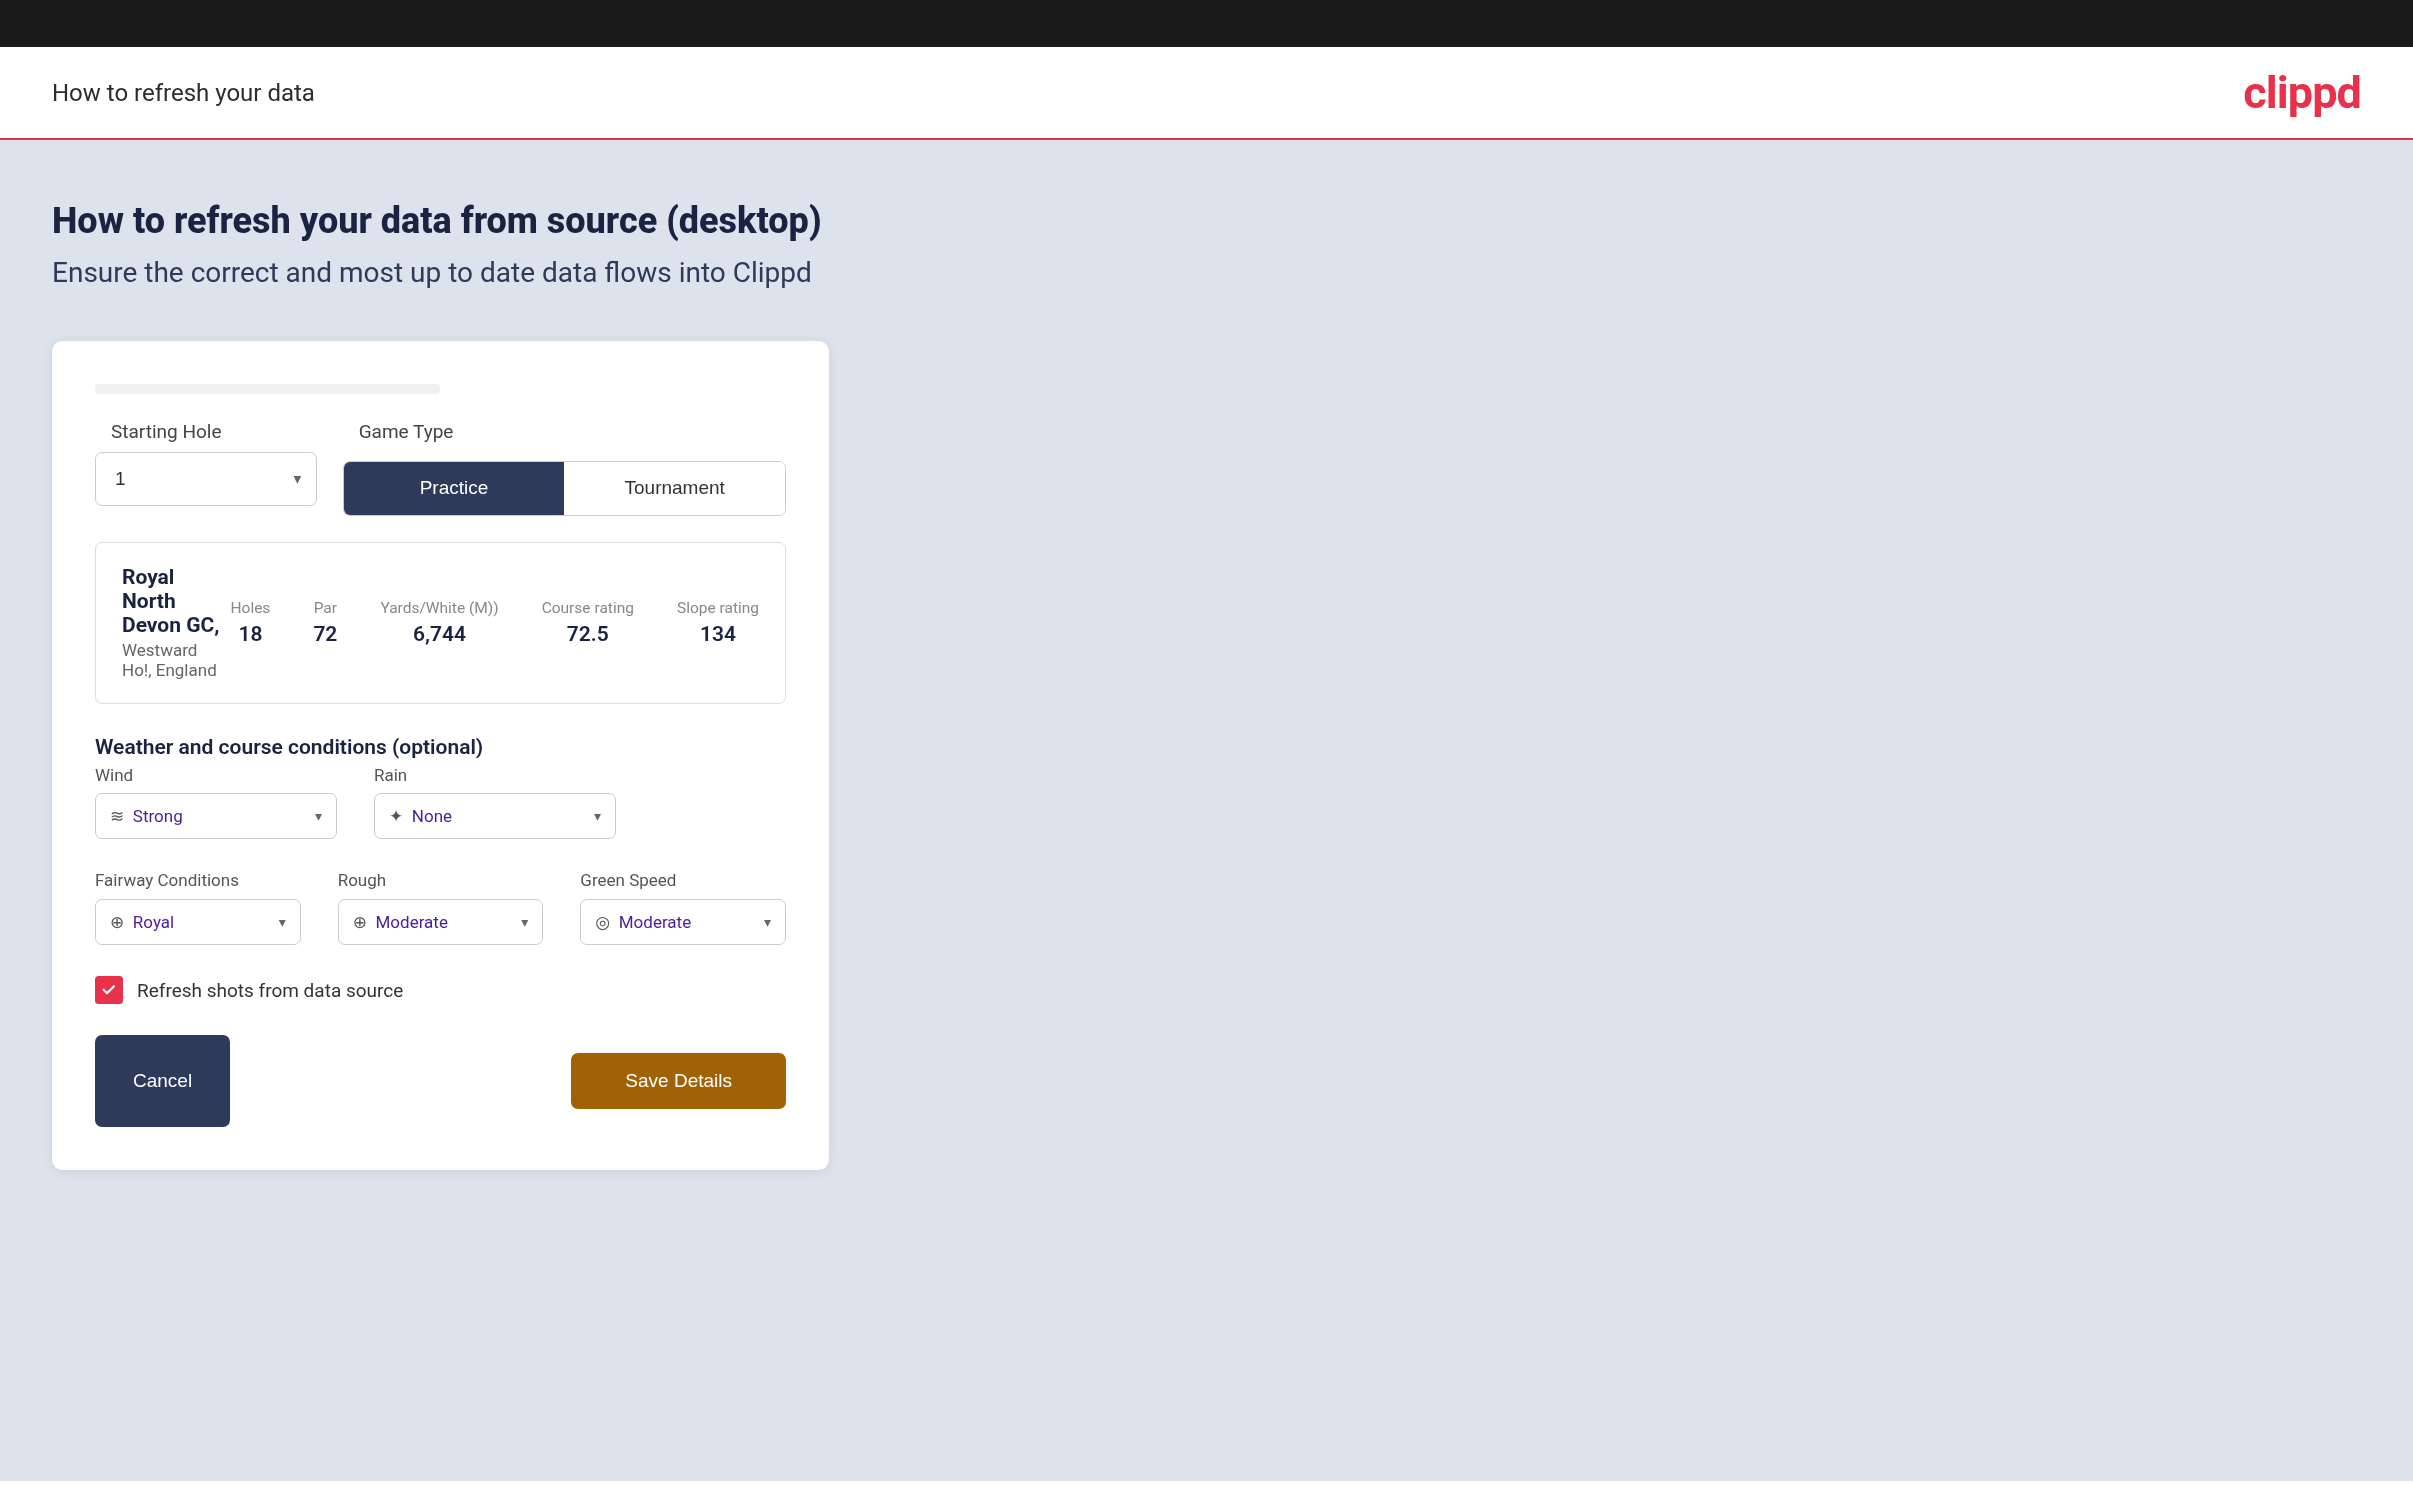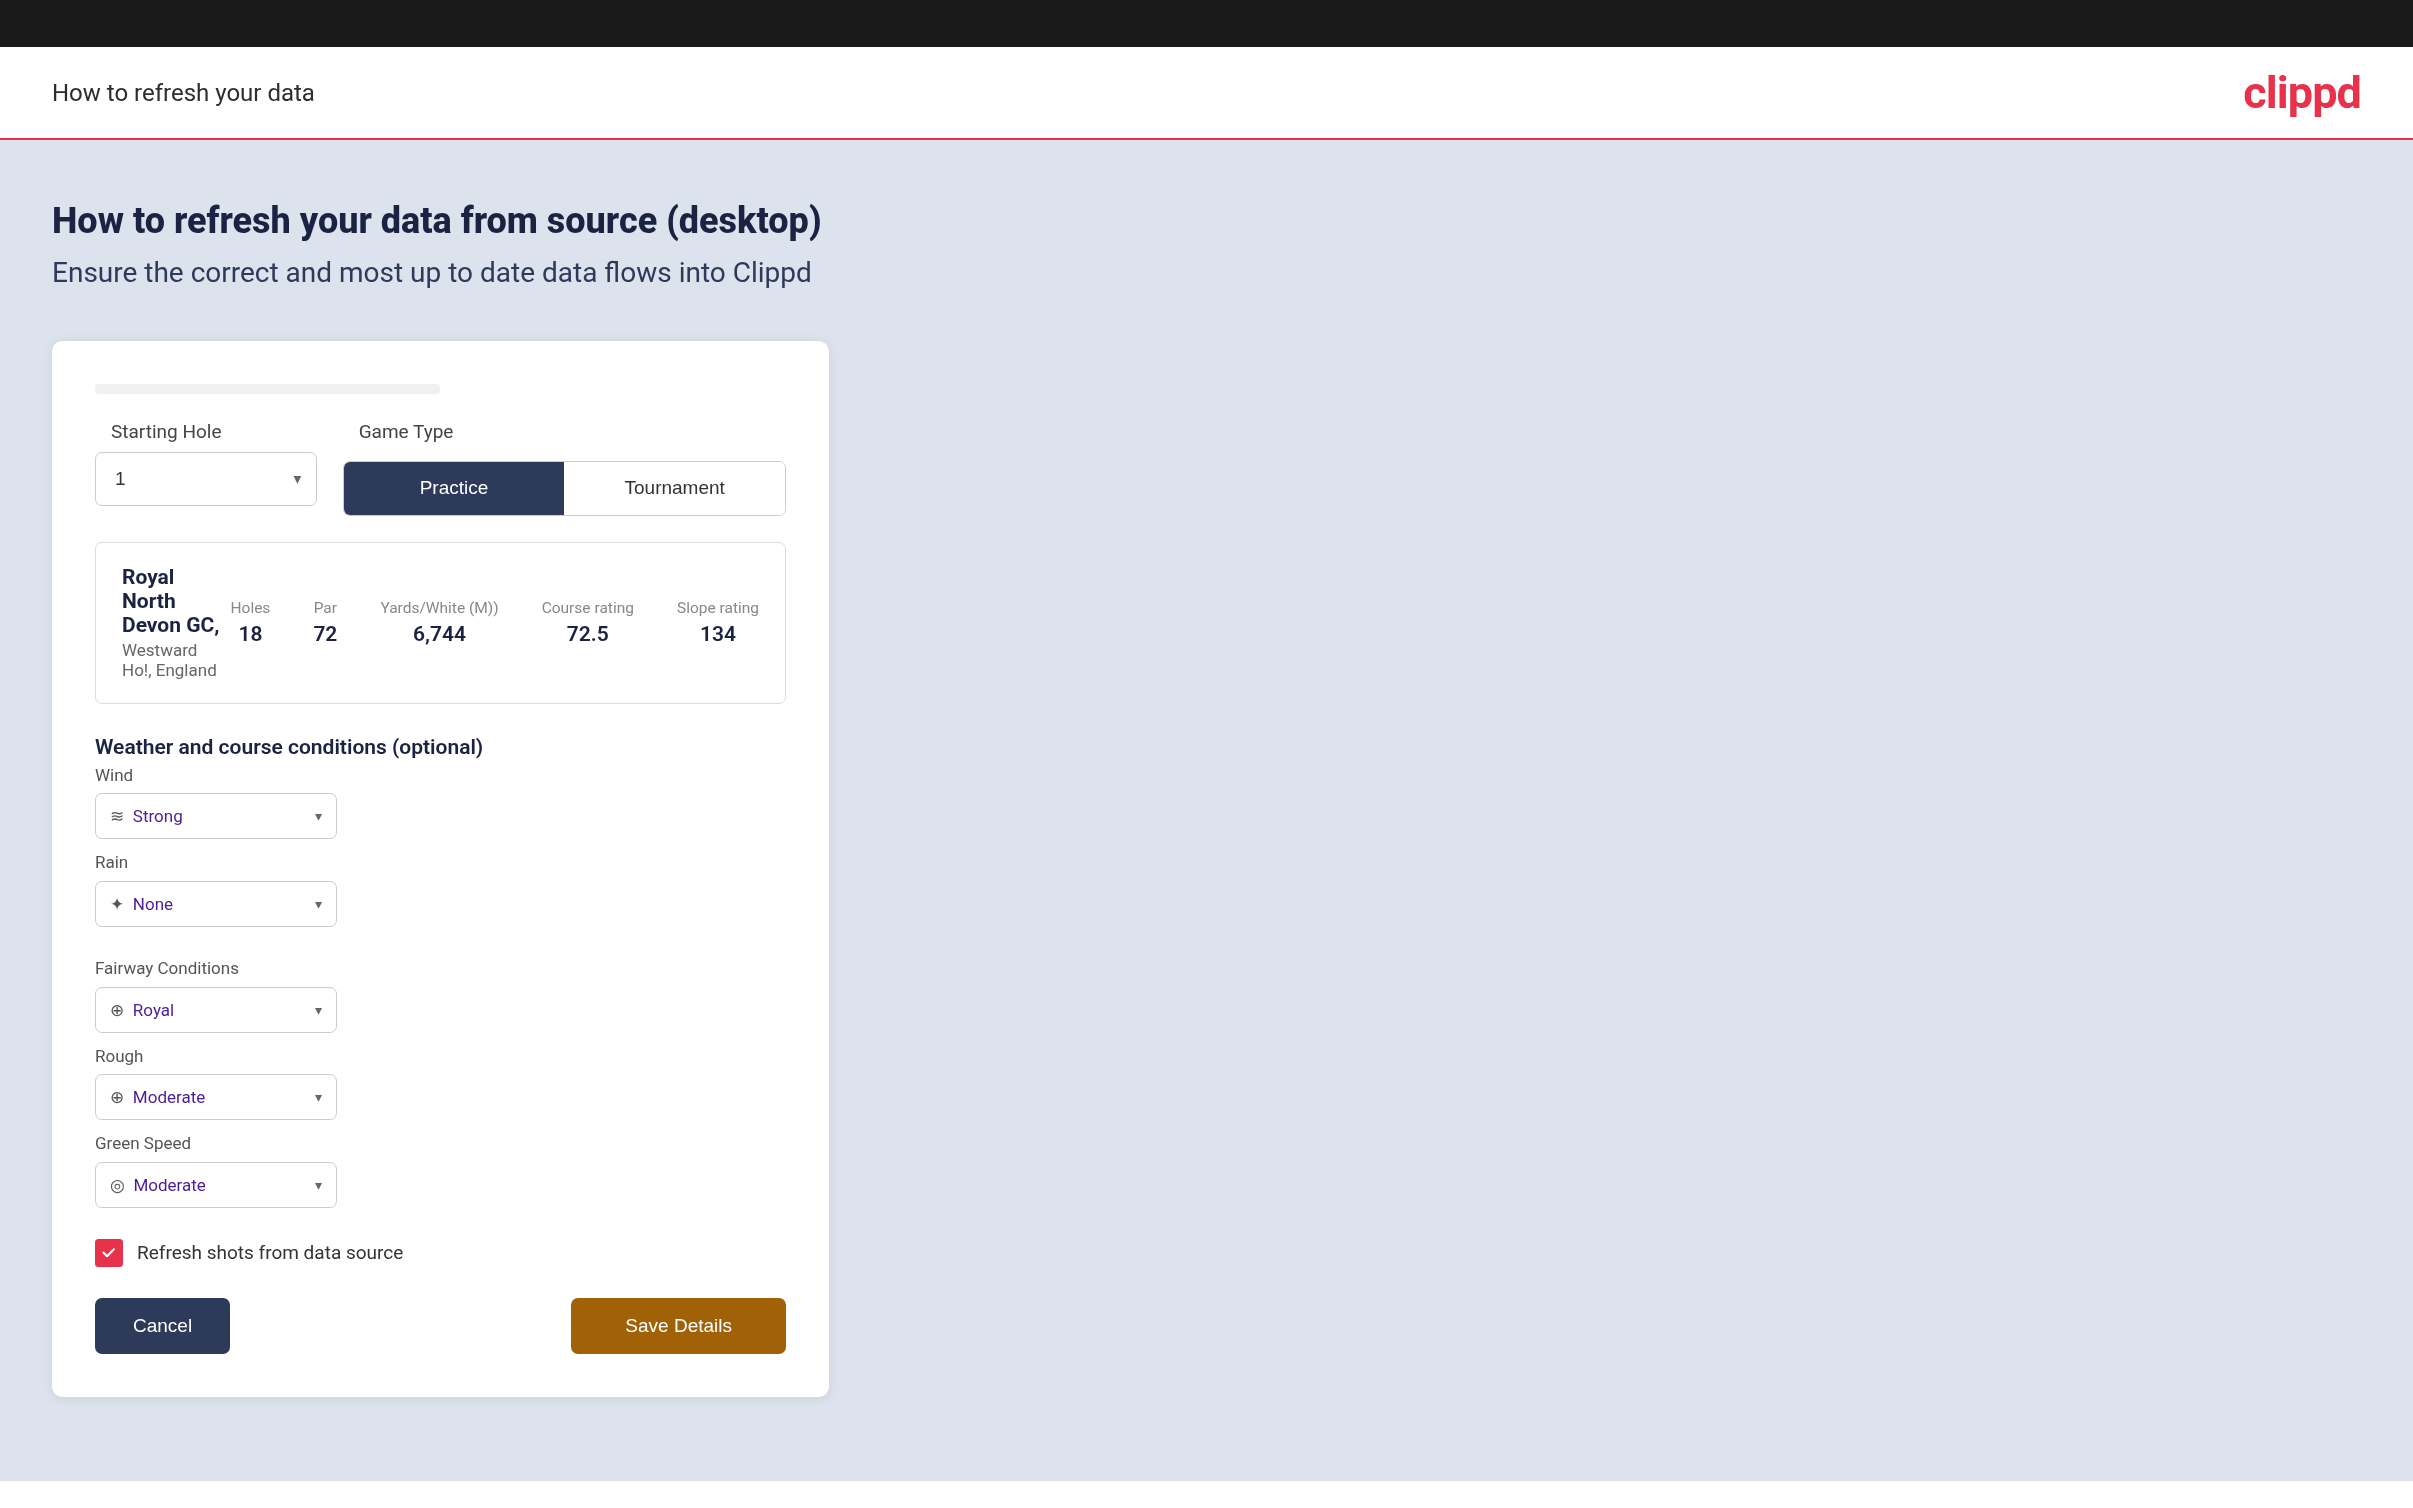--- a/index.html
+++ b/index.html
@@ -172,23 +172,22 @@
     }
     .section-title {
       font-size: 21px;
       font-weight: 600;
       color: #1a2342;
       margin-bottom: 6px;
     }
     .conditions-grid {
       display: flex;
       flex-wrap: wrap;
-      gap: 13px;
+      gap: 37px;
       margin-bottom: 31px;
-      flex-direction: column;
     }
     .condition-group {
       flex: 1;
       min-width: 173px;
       max-width: 242px;
       display: flex;
       flex-direction: column;
     }
     .condition-label {
       font-size: 17px;
@@ -245,21 +244,21 @@
     .form-actions {
       display: flex;
       justify-content: space-between;
       align-items: center;
     }
     .btn-cancel {
       background: #2d3a5a;
       color: white;
       border: none;
       border-radius: 7px;
-      padding: 17px 38px;
+      padding: 35px 38px;
       font-size: 19px;
       cursor: pointer;
       font-weight: 500;
     }
     .btn-save {
       background: #a16207;
       color: white;
       border: none;
       border-radius: 7px;
       padding: 17px 54px;

